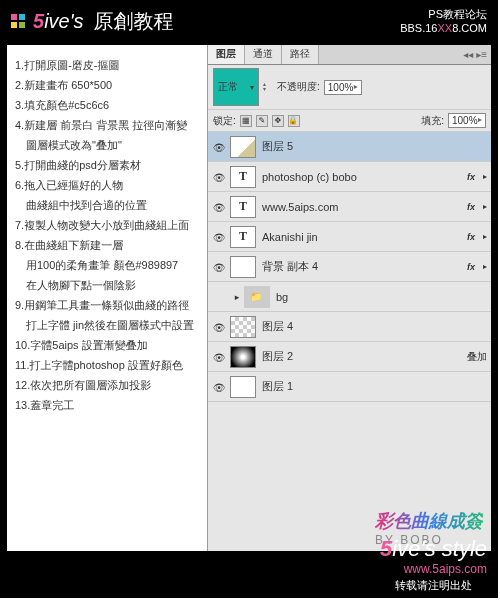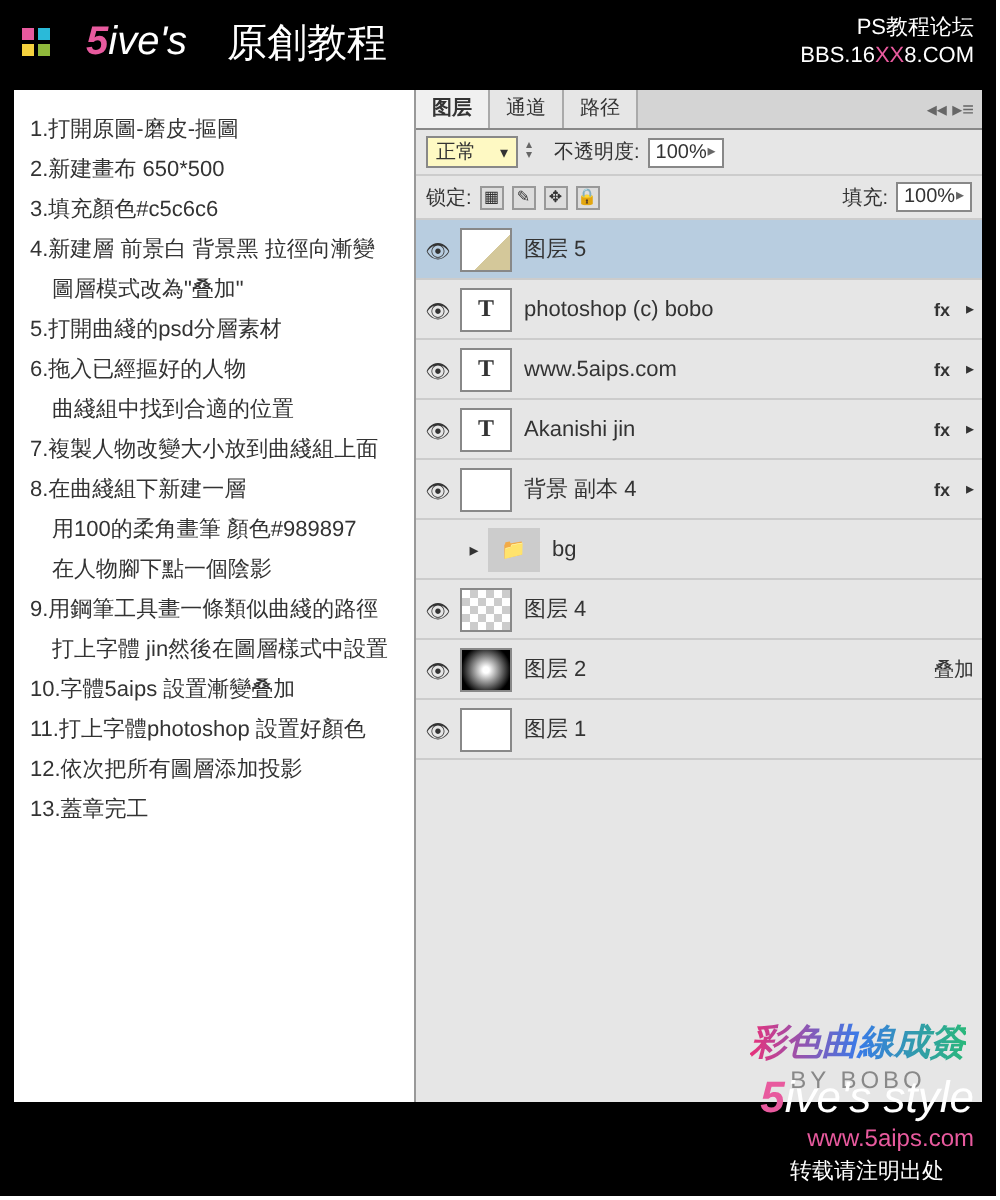--- a/index.html
+++ b/index.html
@@ -1,58 +1,58 @@
 <!DOCTYPE html>
 <html><head>
 <meta charset="utf-8">
 <style>
 *{margin:0;padding:0;box-sizing:border-box;font-family:"Microsoft YaHei",Arial,sans-serif}
 body{background:#fff;width:500px;height:600px;overflow:hidden}
 .frame{width:498px;height:598px;border:1px solid #000;background:#000;position:relative}
 .hdr{height:40px;display:flex;align-items:center;padding:0 10px;justify-content:space-between}
-.logo{display:flex;align-items:center;gap:12px}
+.logo{display:flex;align-items:center;gap:2px}
 .dots{display:grid;grid-template-columns:repeat(2,6px);gap:2px;margin-right:6px}
 .dots span{width:6px;height:6px}
 .d1{background:#e85a9e}.d2{background:#2abad9}.d3{background:#f5d23e}.d4{background:#8fb93b}
 .logo-t{color:#fff;font-size:20px;font-style:italic}
 .logo-t b{color:#e85a9e;font-weight:bold}
 .title-zh{color:#fff;font-size:20px;margin-left:8px}
 .hdr-r{color:#fff;font-size:11px;text-align:right;line-height:14px}
 .hdr-r span{color:#e85a9e}
 .content{position:absolute;top:44px;left:6px;right:6px;bottom:46px;background:#fff;display:flex}
 .steps{width:200px;padding:10px 8px;font-size:11px;color:#333;line-height:20px}
 .steps div{white-space:nowrap}
 .panel{flex:1;background:#e6e6e6;border-left:1px solid #999;font-size:10px;color:#333}
 .tabs{display:flex;background:#d4d4d4;border-bottom:1px solid #888;height:20px}
 .tab{padding:2px 8px;border-right:1px solid #aaa;background:#e6e6e6}
 .tab.act{background:#f0f0f0;font-weight:bold}
 .tabs .mini{margin-left:auto;display:flex;align-items:center;padding:0 4px;gap:3px;color:#666}
 .row{display:flex;align-items:center;padding:3px 5px;background:#e6e6e6;border-bottom:1px solid #ccc;gap:4px}
-.sel{background:#fef9c3;border:1px solid #888;padding:0 4px;font-size:10px;display:flex;align-items:center;gap:12px}
+.sel{background:#14b8a6;border:1px solid #888;padding:11px 4px;font-size:10px;display:flex;align-items:center;gap:12px}
 .sel::after{content:"▾";font-size:8px}
 .pct{background:#fff;border:1px solid #888;padding:1px 3px;font-size:10px;width:38px;display:inline-flex;justify-content:space-between}
 .pct::after{content:"▸";font-size:8px;color:#666}
 .lockrow{display:flex;align-items:center;gap:4px;padding:3px 5px;border-bottom:1px solid #ccc}
 .lockrow .ic{width:12px;height:12px;border:1px solid #999;background:#ddd;font-size:8px;text-align:center;line-height:10px}
 .layers{background:#e6e6e6}
 .ly{display:flex;align-items:center;height:30px;border-bottom:1px solid #ccc}
 .ly.sel-ly{background:#b8cde0}
 .eye{width:22px;font-size:12px;text-align:center;color:#333}
 .eye::before{content:"👁";font-size:10px}
 .eye.off::before{content:""}
 .thumb{width:26px;height:22px;border:1px solid #888;background:#fff;margin-right:6px;display:flex;align-items:center;justify-content:center;font-size:12px;font-weight:bold;font-family:Georgia,serif}
 .thumb.img{background:linear-gradient(135deg,#fff 60%,#d4c89a 60%)}
 .thumb.chk{background:repeating-conic-gradient(#ccc 0 25%,#fff 0 50%);background-size:8px 8px}
 .thumb.grad{background:radial-gradient(circle,#fff 10%,#000 80%)}
 .thumb.wht{background:#fff}
 .thumb.fold{background:#ccc;border:none;font-size:10px}
 .lname{flex:1;font-size:11px}
-.fx{font-size:9px;color:#333;padding:0 4px;font-weight:bold}
+.fx{font-size:9px;color:#333;padding:0 4px;font-style:italic;font-weight:bold}
 .tri{font-size:8px;padding:0 4px}
-.sig{position:absolute;right:14px;bottom:50px;text-align:center}
+.sig{position:absolute;right:14px;bottom:50px;text-align:left}
 .sig1{font-size:18px;font-weight:bold;background:linear-gradient(90deg,#e8317a,#3a7ae8,#2ab87a);-webkit-background-clip:text;color:transparent;font-style:italic}
 .sig2{font-size:12px;color:#888;letter-spacing:2px}
 .ftr{position:absolute;bottom:4px;right:10px;text-align:right}
 .ftr-logo{color:#fff;font-size:22px;font-style:italic}
 .ftr-logo b{color:#e85a9e}
 .ftr-url{color:#e85a9e;font-size:12px}
 .ftr-note{color:#fff;font-size:11px;text-align:center;margin-top:2px}
 .arrow{width:10px;display:flex;flex-direction:column;font-size:6px;color:#666;line-height:5px}
 </style>
 </head>

